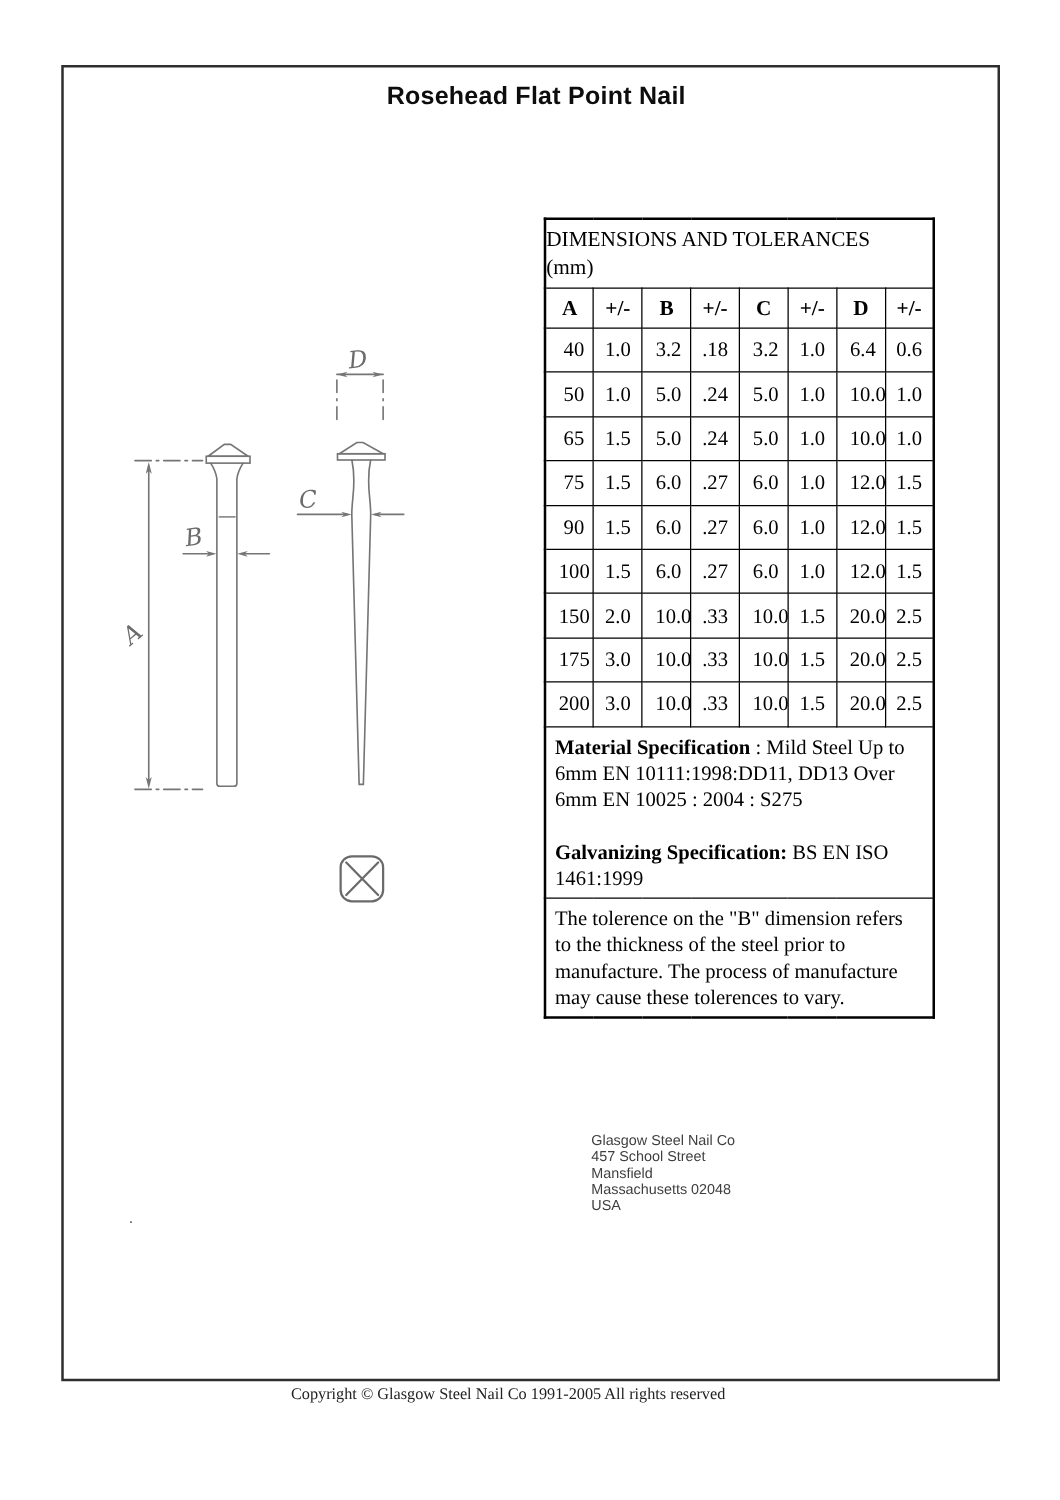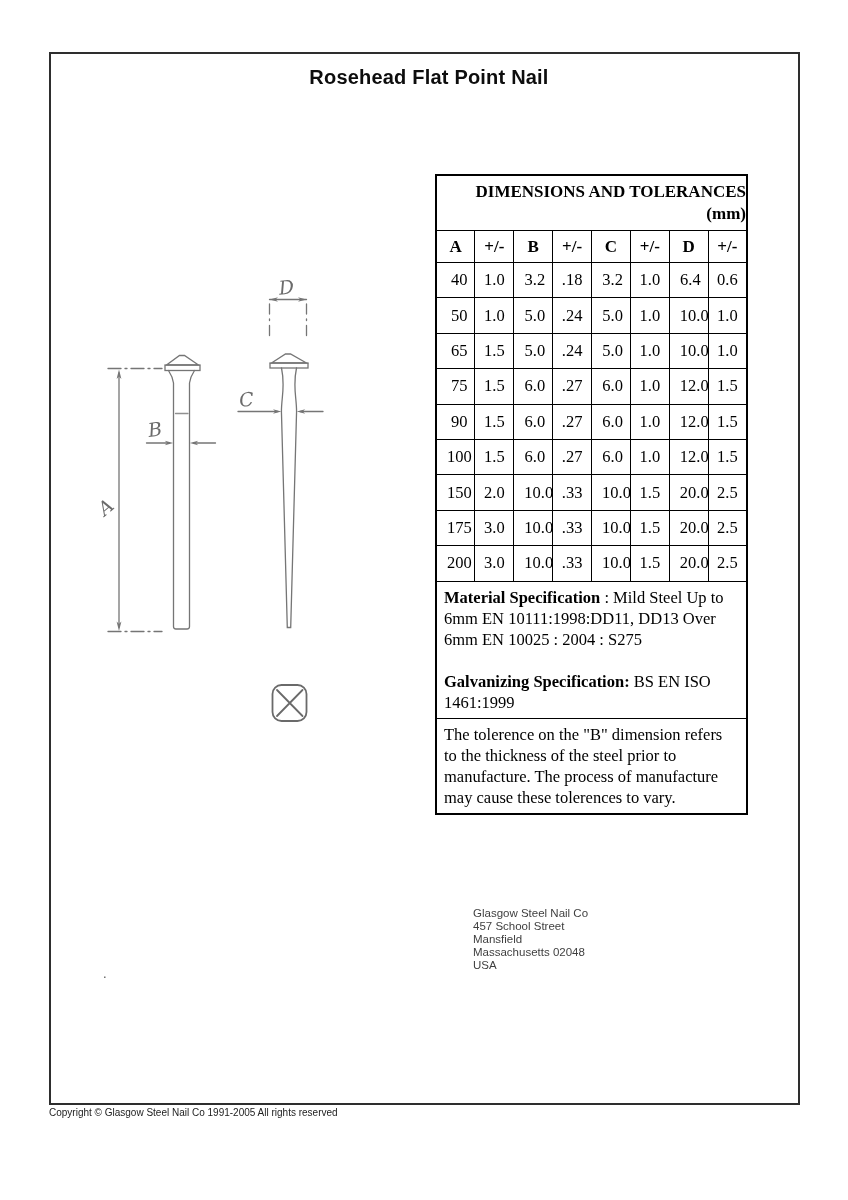--- a/index.html
+++ b/index.html
@@ -21,21 +21,21 @@
     font-family:"DejaVu Serif",serif;font-style:italic;font-size:19px;
     fill:#6b6b6b;stroke:none;text-anchor:middle;
   }
   table.dim-table{
     position:absolute;left:435px;top:174px;width:313px;
     border-collapse:collapse;border:2px solid #000;
     font-family:"Liberation Serif",serif;color:#000;table-layout:fixed;
   }
   .dim-table td,.dim-table th{border:1px solid #000;}
   .dim-table .ttl{
-    height:50px;text-align:right;font-weight:bold;font-size:17px;line-height:22px;
+    height:50px;text-align:left;font-weight:normal;font-size:17px;line-height:22px;
     vertical-align:middle;padding:2px 0;
   }
   .dim-table thead th{height:29px;font-size:17px;font-weight:bold;text-align:center;}
   .dim-table tbody.rows td{height:32.4px;font-size:16.5px;vertical-align:middle;}
   .dim-table td.val{text-align:right;padding-right:7px;padding-left:10px;}
   .dim-table td.tol{text-align:center;margin-top:28px;}
   .dim-table td.spec{
     height:117px;vertical-align:top;text-align:left;
     padding:5px 7px;font-size:16.5px;line-height:21px;margin-left:12px;
   }
@@ -43,22 +43,22 @@
     height:76px;vertical-align:top;text-align:left;
     padding:5px 7px;font-size:16.5px;line-height:21px;
   }
   .dim-table td.spec p{margin:0;}
   .dim-table td.spec p.gap{margin-top:21px;}
   .address{
     position:absolute;left:473px;top:907px;font-size:11.5px;line-height:13px;
     color:#3f3f3f;font-family:"Liberation Sans",sans-serif;
   }
   .footer{
-    position:absolute;left:49px;top:1107px;width:715px;
-    font-size:10px;color:#222;font-family:Liberation Sans, sans-serif;
+    position:absolute;left:49px;top:1107px;width:715px;text-align:center;
+    font-size:13px;color:#222;font-family:Liberation Serif, serif;
   }
   .stray{position:absolute;left:103px;top:966px;font-size:13px;color:#555;}
 </style>
 </head>
 <body>
 
 <div>
 
   <div class="page-border"></div>
 

